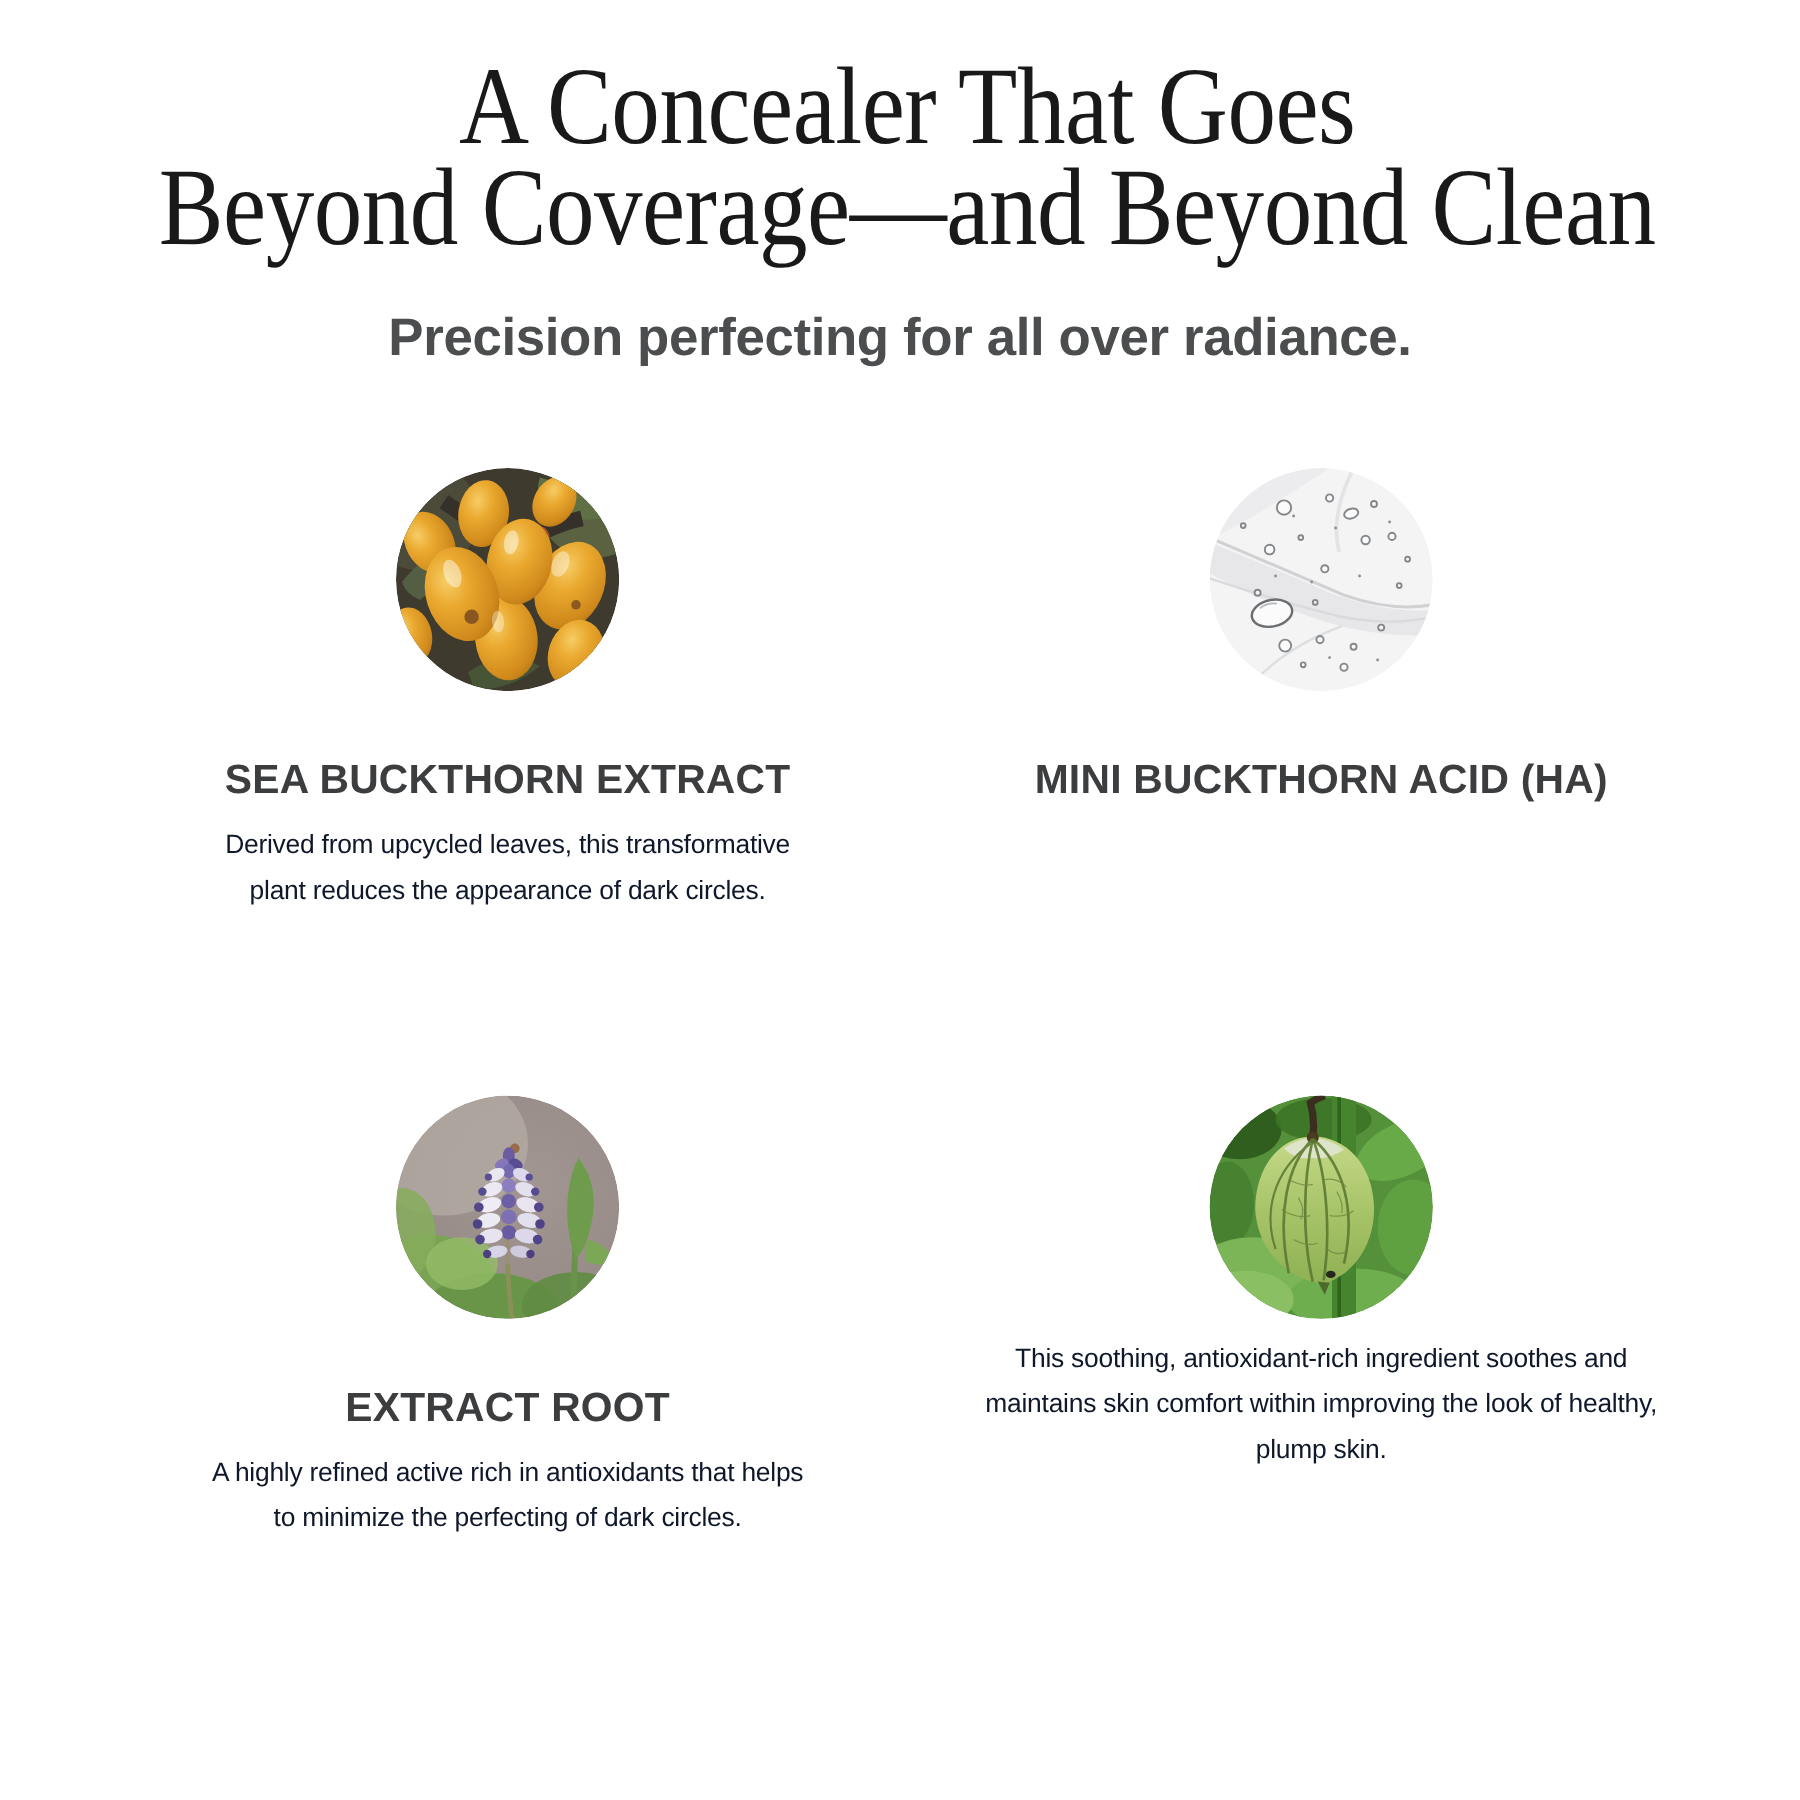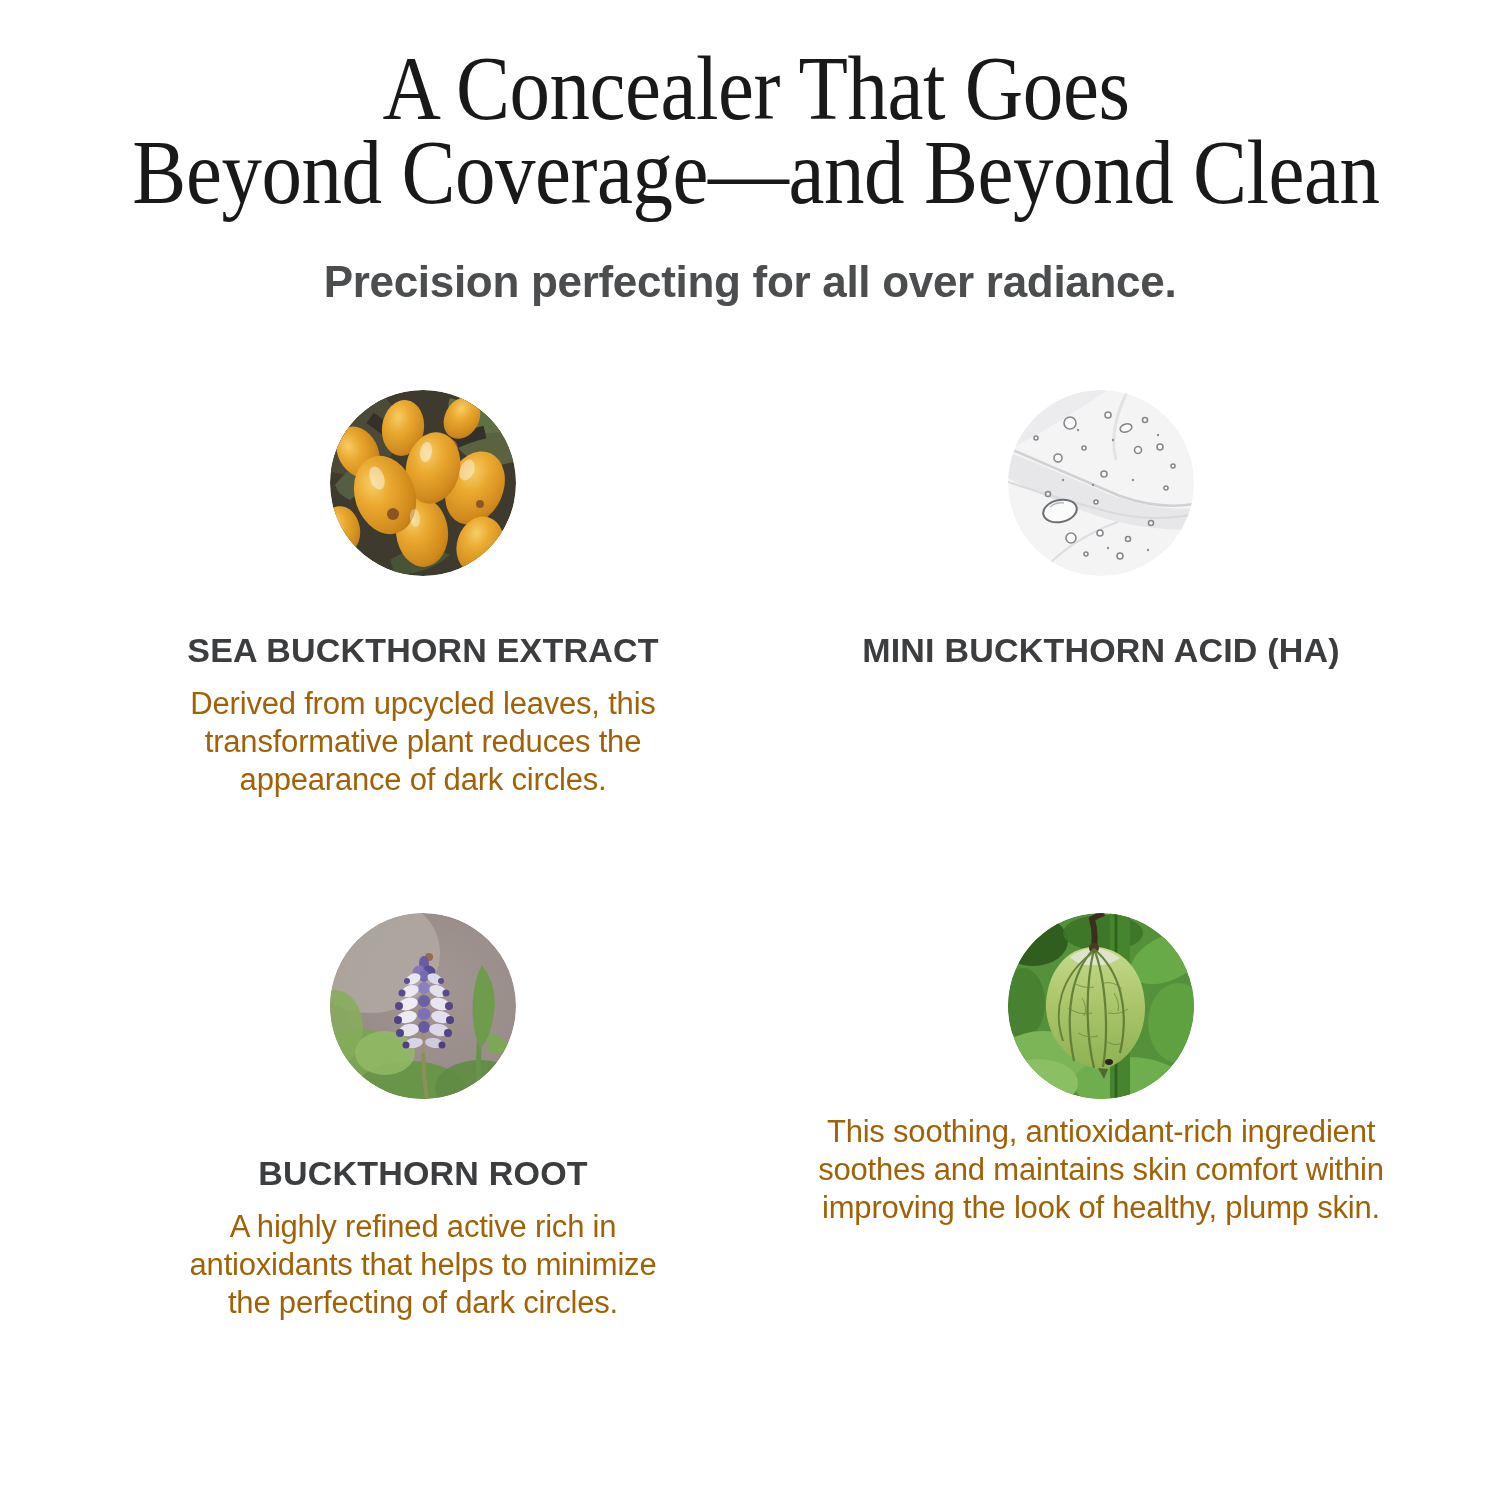--- a/index.html
+++ b/index.html
@@ -72,24 +72,24 @@
     margin-top: 54px;
     font-size: 34px;
     line-height: 41px;
     font-weight: 600;
     color: #3c3d3f;
     letter-spacing: 0.2px;
     white-space: nowrap;
   }
   .card p {
     margin-top: 14px;
-    font-size: 31px;
+    font-size: 22px;
     line-height: 38px;
     font-weight: 400;
-    color: #a16207;
+    color: #0f172a;
     letter-spacing: -0.2px;
   }
   .card.c1 p { max-width: 520px; }
   .card.c2 p { max-width: 565px; }
   .card.c3 p { max-width: 500px; }
   .card.c4 p { max-width: 600px; }
 </style>
 </head>
 <body>
 
@@ -262,21 +262,21 @@
               <circle cx="70" cy="120" r="4" fill="#514589"></circle>
             <ellipse cx="109" cy="117" rx="10" ry="6" fill="#dcd8ea" transform="rotate(10 109 117)"></ellipse>
               <circle cx="118" cy="120" r="4" fill="#514589"></circle>
             <ellipse cx="84" cy="130" rx="9" ry="5" fill="#d8d4e8" transform="rotate(-8 84 130)"></ellipse>
               <circle cx="76" cy="132" r="3.5" fill="#4c4080"></circle>
             <ellipse cx="104" cy="130" rx="9" ry="5" fill="#cfcade" transform="rotate(8 104 130)"></ellipse>
               <circle cx="112" cy="132" r="3.5" fill="#4c4080"></circle>
           </g>
         </svg>
       </div>
-      <h2>BUCKTHORN ROOT</h2>
+      <h2>EXTRACT ROOT</h2>
       <p>A highly refined active rich in antioxidants that helps to minimize the perfecting of dark circles.</p>
     </section>
 
     <section class="card c4">
       <div class="photo-wrap">
         <svg viewBox="0 0 186 186" width="186" height="186">
           <defs>
             <linearGradient id="gbGrad" x1="0" y1="0" x2="0" y2="1">
               <stop offset="0%" stop-color="#c6d98a"></stop>
               <stop offset="50%" stop-color="#a8c468"></stop>

